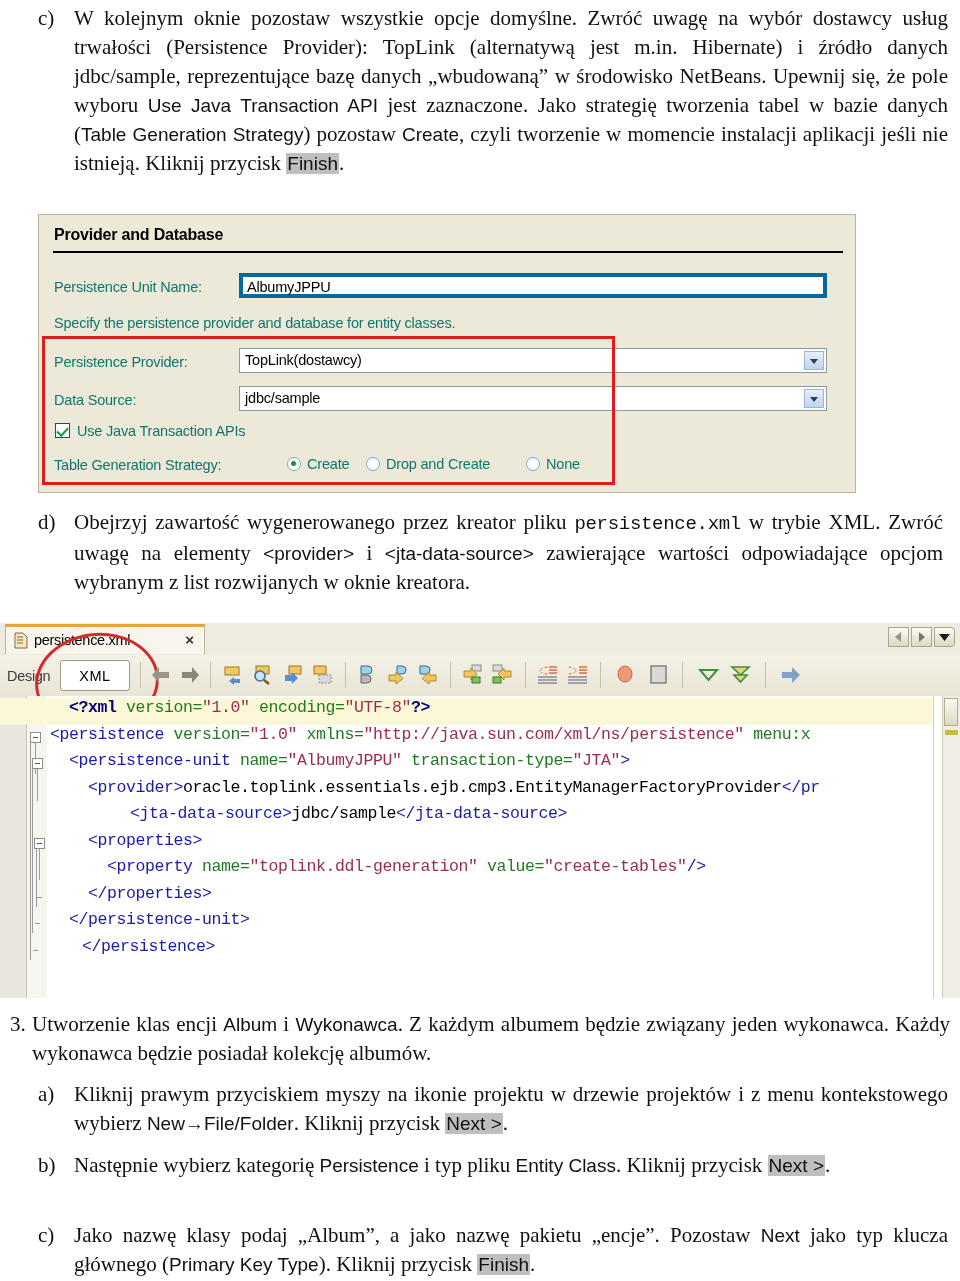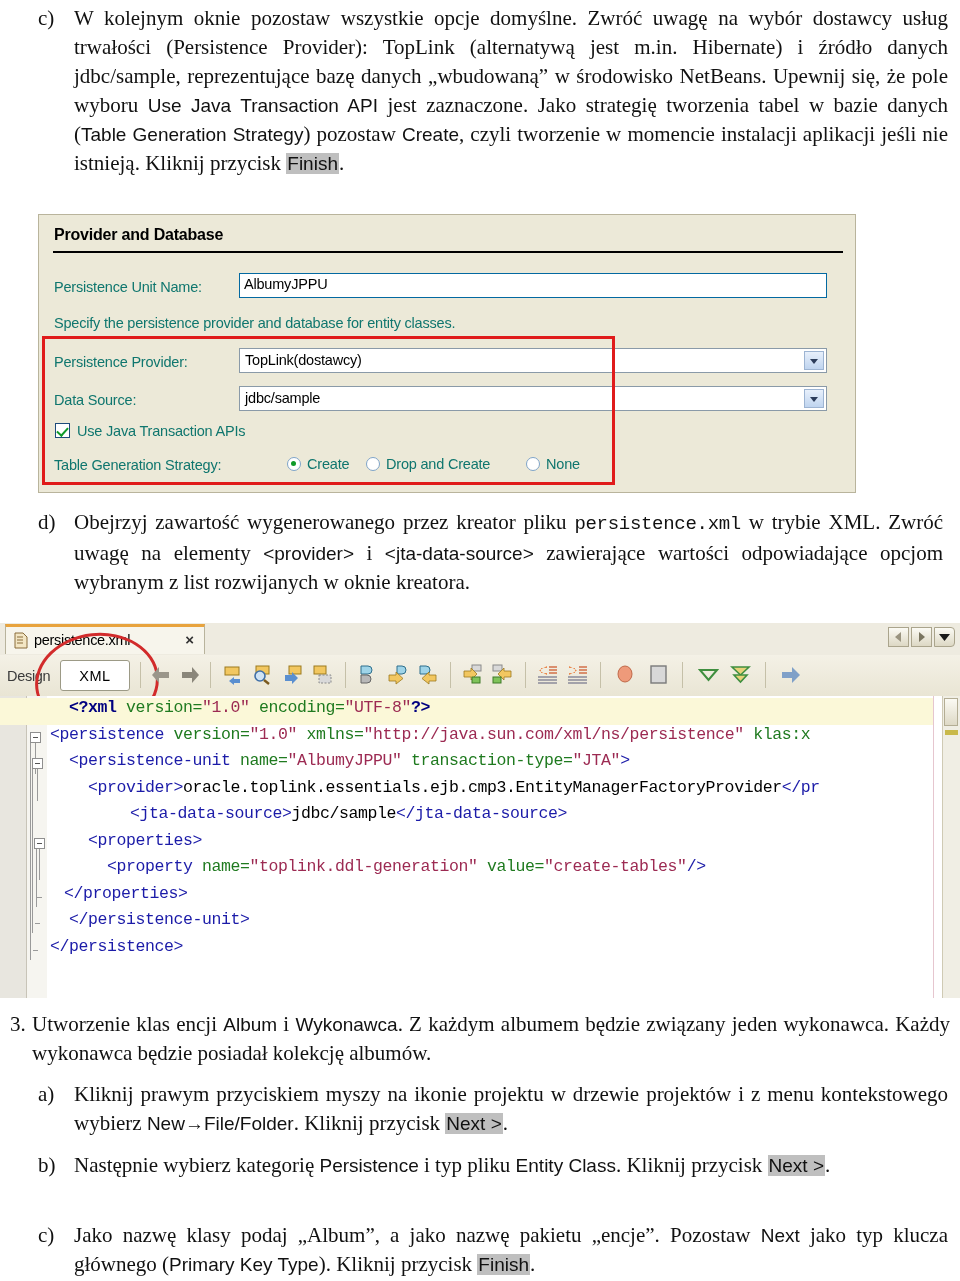--- a/index.html
+++ b/index.html
@@ -80,21 +80,21 @@
   #wizard-shot .fld-label {
     position: absolute;
     font-size: 14.5px;
     color: #0f766e;
     letter-spacing: -0.2px;
     white-space: nowrap;
   }
   #wizard-shot .textfield {
     position: absolute;
     background: #ffffff;
-    border: 1px solid #0369a1;
+    border: 4px solid #0369a1;
     box-sizing: border-box;
     font-size: 14.5px;
     color: #000;
     padding: 2px 0 0 4px;
     letter-spacing: -0.2px;
   }
   #wizard-shot .combo-wrap {
     position: absolute;
     height: 25px;
     background: #ffffff;
@@ -583,37 +583,37 @@
     </span>
   </div>
 
   <div class="codearea">
     <div class="gutter"></div>
     <div class="fold-rail"></div>
     <div class="rmargin"></div>
 
     <div id="code-lines">
         <div class="codeline current" style="top: 2px;"><span style="padding-left: 69px;"><span class="pi">&lt;?</span><span class="pi">xml</span><span class="at"> version=</span><span class="vl">"1.0"</span><span class="at"> encoding=</span><span class="vl">"UTF-8"</span><span class="pi">?&gt;</span></span></div>
-        <div class="codeline" style="top: 28.5px;"><span style="padding-left: 50px;"><span class="tg">&lt;persistence</span><span class="at"> version=</span><span class="vl">"1.0"</span><span class="at"> xmlns=</span><span class="vl">"http://java.sun.com/xml/ns/persistence"</span><span class="at"> klas:x</span></span></div>
+        <div class="codeline" style="top: 28.5px;"><span style="padding-left: 50px;"><span class="tg">&lt;persistence</span><span class="at"> version=</span><span class="vl">"1.0"</span><span class="at"> xmlns=</span><span class="vl">"http://java.sun.com/xml/ns/persistence"</span><span class="at"> menu:x</span></span></div>
         <div class="foldbox" style="left: 30px; top: 35.5px;"></div>
         <div class="foldline" style="left: 35px; top: 46.5px; height: 31.8px;"></div>
         <div class="codeline" style="top: 55px;"><span style="padding-left: 69px;"><span class="tg">&lt;persistence-unit</span><span class="at"> name=</span><span class="vl">"AlbumyJPPU"</span><span class="at"> transaction-type=</span><span class="vl">"JTA"</span><span class="tg">&gt;</span></span></div>
         <div class="foldbox" style="left: 32px; top: 62px;"></div>
         <div class="foldline" style="left: 37px; top: 73px; height: 31.8px;"></div>
         <div class="codeline" style="top: 81.5px;"><span style="padding-left: 88px;"><span class="tg">&lt;provider&gt;</span><span class="tx">oracle.toplink.essentials.ejb.cmp3.EntityManagerFactoryProvider</span><span class="tg">&lt;/pr</span></span></div>
         <div class="codeline" style="top: 108px; padding-left: 42px;"><span style="padding-left: 88px;"><span class="tg">&lt;jta-data-source&gt;</span><span class="tx">jdbc/sample</span><span class="tg">&lt;/jta-data-source&gt;</span></span></div>
         <div class="codeline" style="top: 134.5px;"><span style="padding-left: 88px;"><span class="tg">&lt;properties&gt;</span></span></div>
         <div class="foldbox" style="left: 34px; top: 141.5px;"></div>
         <div class="foldline" style="left: 39px; top: 152.5px; height: 31.8px;"></div>
         <div class="codeline" style="top: 161px;"><span style="padding-left: 107px;"><span class="tg">&lt;property</span><span class="at"> name=</span><span class="vl">"toplink.ddl-generation"</span><span class="at"> value=</span><span class="vl">"create-tables"</span><span class="tg">/&gt;</span></span></div>
-        <div class="codeline" style="top: 187.5px;"><span style="padding-left: 64px;"><span class="tg">&lt;/properties&gt;</span></span></div>
+        <div class="codeline" style="top: 187.5px;"><span style="padding-left: 64px; margin-left: 24px;"><span class="tg">&lt;/properties&gt;</span></span></div>
         <div class="foldend" style="left: 37px; top: 200.5px;"></div>
         <div class="codeline" style="top: 214px;"><span style="padding-left: 69px;"><span class="tg">&lt;/persistence-unit&gt;</span></span></div>
         <div class="foldend" style="left: 35px; top: 227px;"></div>
-        <div class="codeline" style="top: 240.5px;"><span style="padding-left: 50px;"><span class="tg">&lt;/persistence&gt;</span></span></div>
+        <div class="codeline" style="top: 240.5px; margin-left: 32px;"><span style="padding-left: 50px;"><span class="tg">&lt;/persistence&gt;</span></span></div>
         <div class="foldend" style="left: 33px; top: 253.5px;"></div>
         <div class="foldline" style="left: 30px; top: 46.5px; height: 217.3px;"></div>
         <div class="foldline" style="left: 32px; top: 73px; height: 164.3px;"></div>
         <div class="foldline" style="left: 36px; top: 152.5px; height: 58.3px;"></div>
       </div>
 
     <div class="vscroll">
       <div class="thumb"></div>
       <div class="mark"></div>
     </div>

